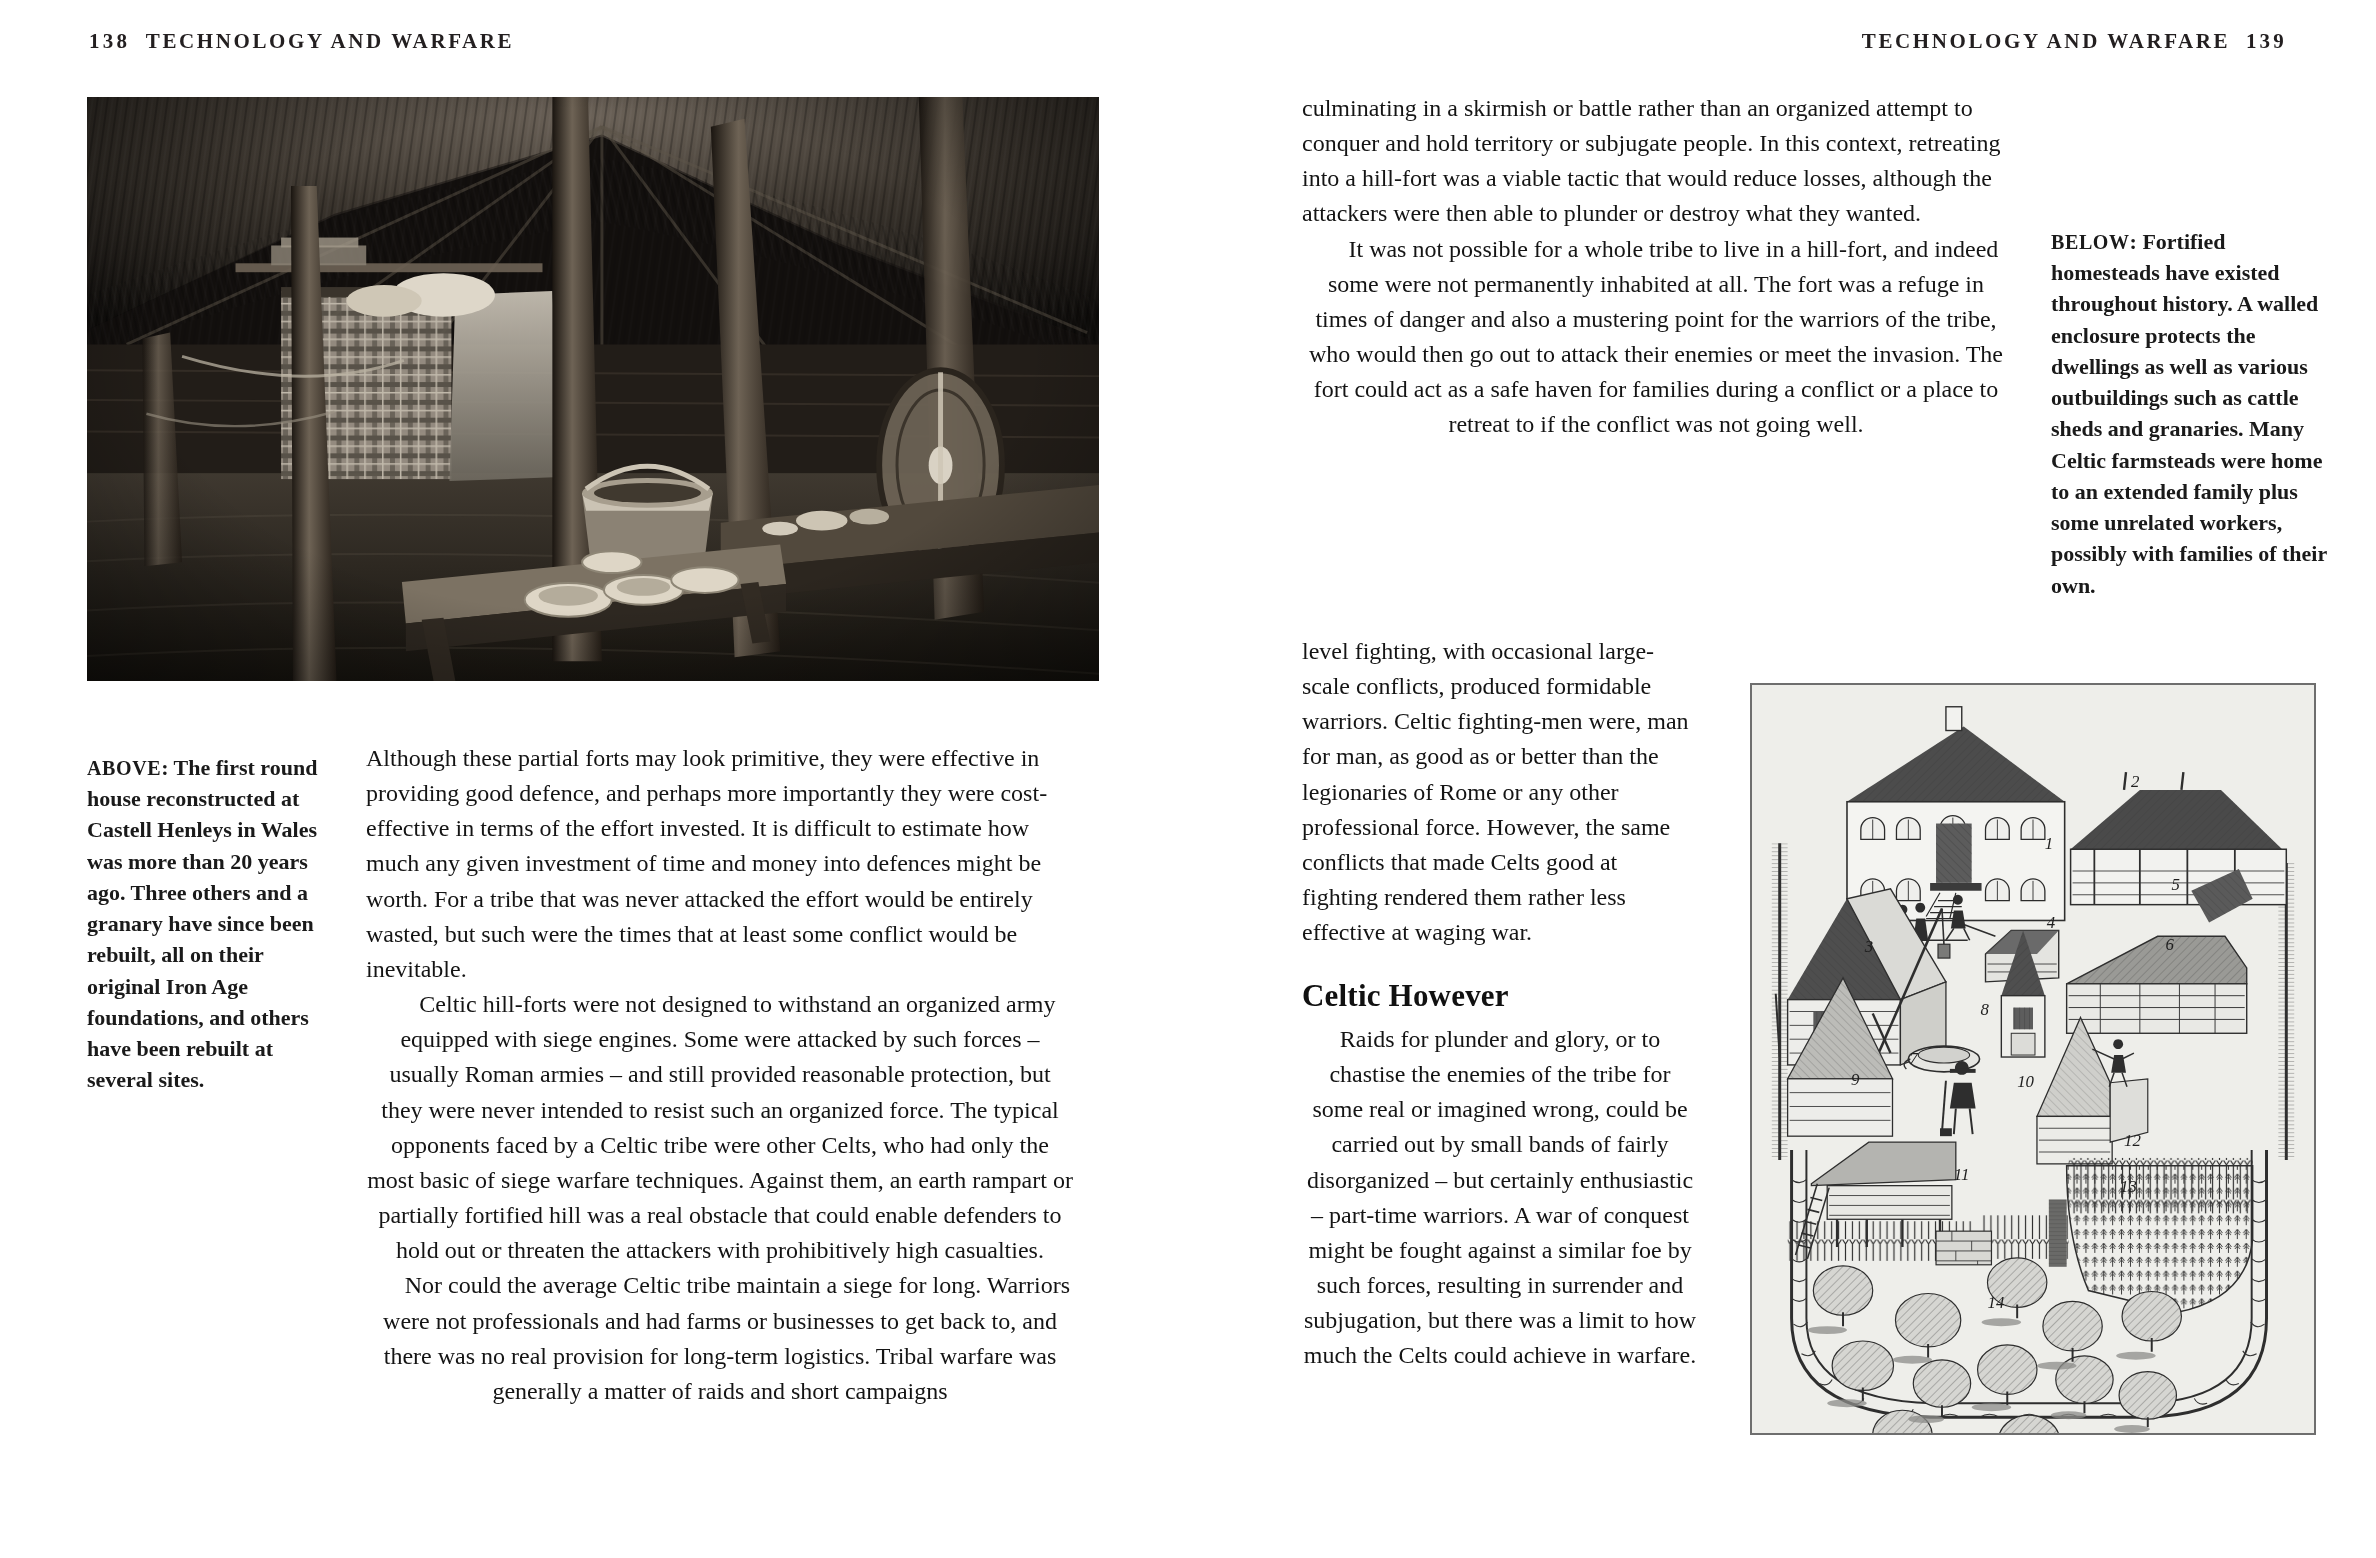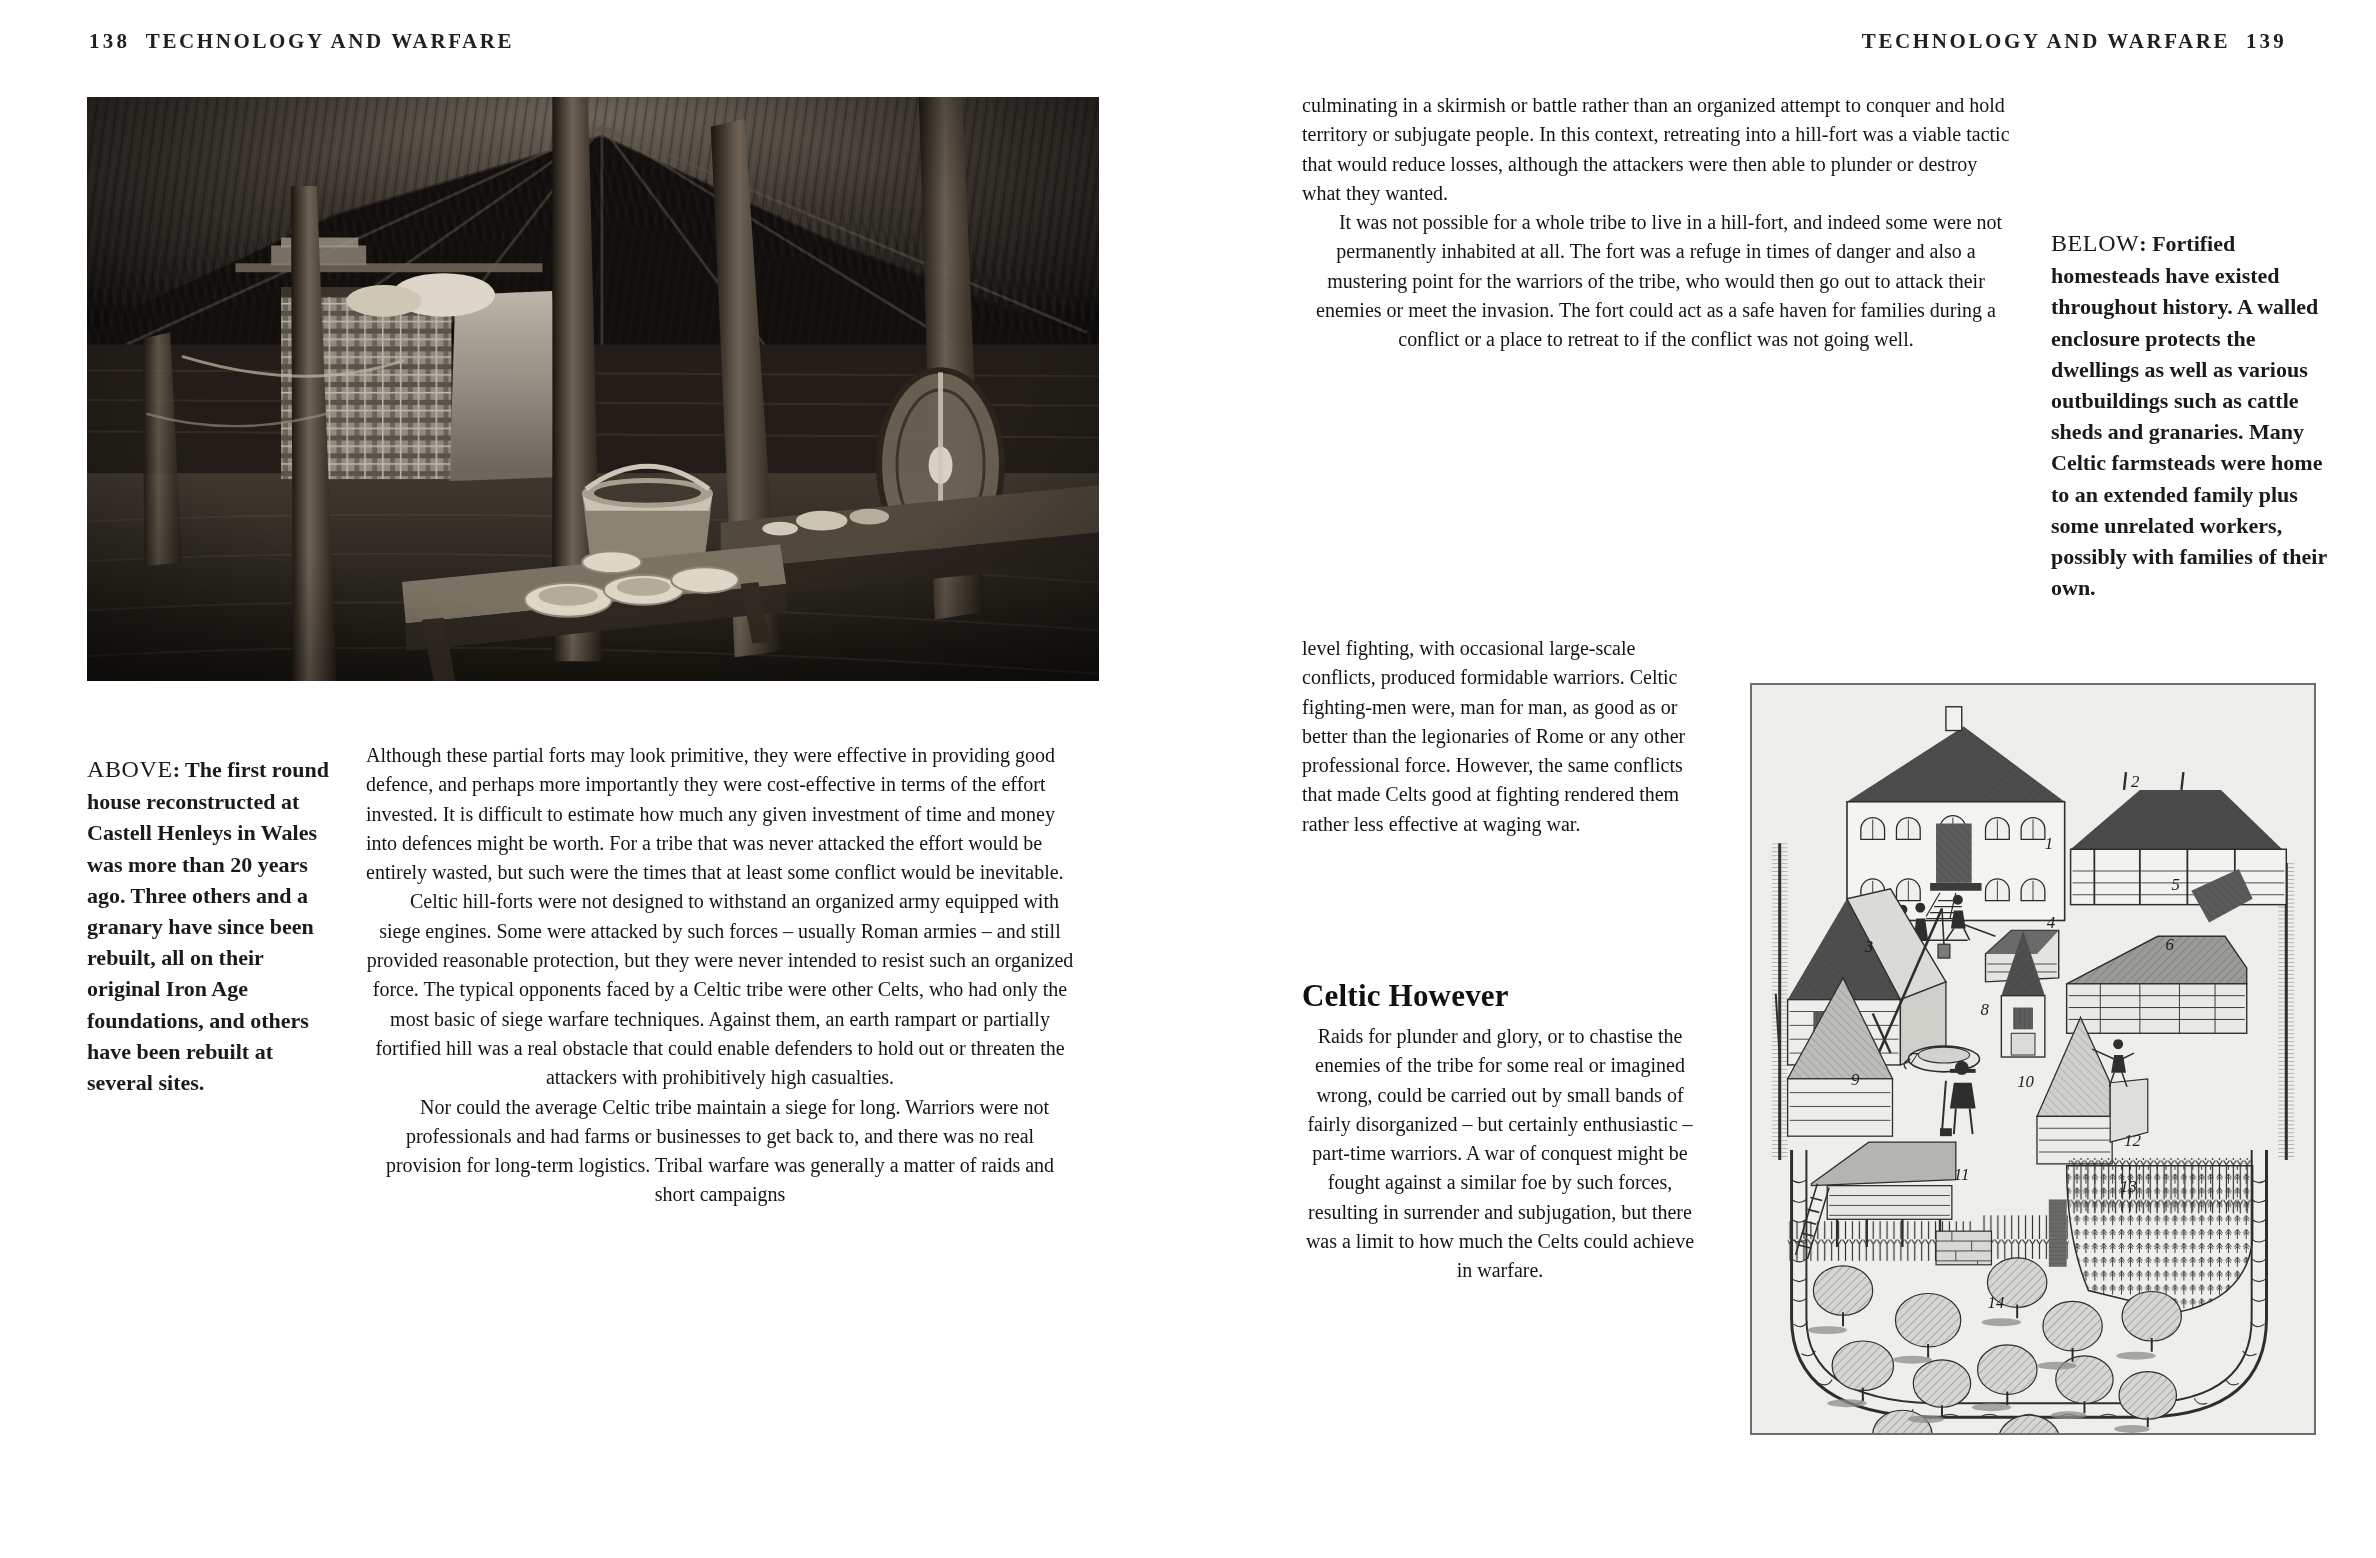--- a/index.html
+++ b/index.html
@@ -38,28 +38,28 @@
     font-family:"Liberation Serif","DejaVu Serif",serif;
     font-weight:bold;
     font-size:22px;
     line-height:1.42;
     color:#1a1a1a;
   }
   #caption-above{left:87px;top:752px;width:248px;}
   #caption-below{left:2051px;top:226px;width:279px;}
   .cap-lead{
     font-variant:small-caps;
-    font-weight:normal;
+    font-weight:bold;
     letter-spacing:0.6px;
-    font-size:24px;
+    font-size:20px;
   }
 
   .bodytext{
     position:absolute;
-    font-size:20px;
+    font-size:24px;
     line-height:1.465;
     color:#141414;
     text-align:left;
     hyphens:none;
   }
   .bodytext p{margin:0;}
   .bodytext p + p{text-indent:1.45em;text-align:center;}
 
   #left-body{left:366px;top:741px;width:708px;font-family:Liberation Serif, serif;}
 

